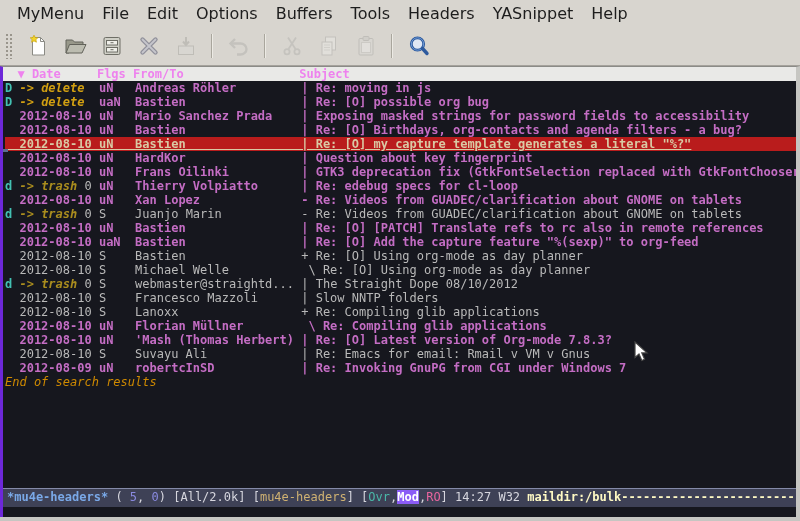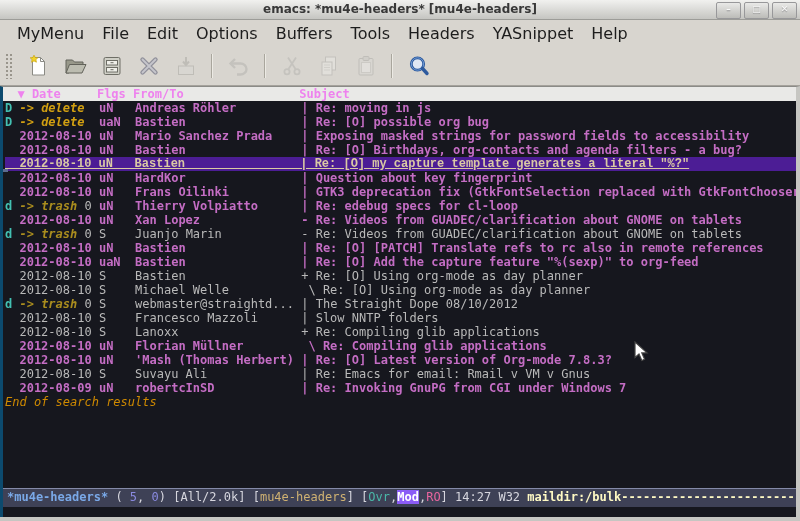--- a/index.html
+++ b/index.html
@@ -26,27 +26,27 @@
            padding-left:3px;flex:0 0 38px;}
   .tb-handle{width:9px;height:26px;margin:0 5px 0 2px;
              background-image:radial-gradient(#99958c 1px,transparent 1.2px);background-size:4px 4px;}
   .tool{width:35px;height:30px;border:none;background:transparent;display:flex;align-items:center;
         justify-content:center;margin:0 1px;padding:0;}
   .tool svg{width:24px;height:24px;display:block;}
   .tool.disabled{opacity:.33;filter:grayscale(55%);}
   .tb-sep{width:1px;height:24px;background:#a9a69d;border-right:1px solid #eceae4;margin:0 7px;}
 
   
-  .editor{flex:1 1 auto;background:#16171e;border-left:3px solid #0c4a6e;border-right:4px solid #c6c6c2;
+  .editor{flex:1 1 auto;background:#16171e;border-left:3px solid #6d28d9;border-right:4px solid #c6c6c2;
           border-top:1px solid #8b8b87;display:flex;flex-direction:column;overflow:hidden;position:relative;}
   .header-line{height:14px;flex:0 0 14px;background:#e9e9e7;color:#ee82ee;
                font:bold 12px "DejaVu Sans Mono",monospace;line-height:14px;white-space:pre;overflow:hidden;}
   .rows{font:12px "DejaVu Sans Mono",monospace;line-height:14px;white-space:pre;padding-left:2px;}
   .row{height:14px;overflow:hidden;}
-  .row-hl{background:#4c1d95;font-family:Liberation Mono, monospace;}
+  .row-hl{background:#b91c1c;}
   .seg-un{color:#c46dc4;font-weight:bold;}
   .seg-rd{color:#b9b9b9;}
   .seg-mk{color:#43c0b2;font-weight:bold;}
   .seg-del{color:#d2a012;font-weight:bold;font-style:italic;}
   .seg-tra{color:#aa8d1e;font-weight:bold;font-style:italic;}
   .seg-num{color:#b9b9b9;}
   .seg-hl{color:#dac9a4;font-weight:bold;text-decoration:underline;}
   .seg-eos{color:#cf8a00;font-style:italic;}
   .spacer{flex:1 1 auto;}
   .fringe-dash{position:absolute;left:0;top:82px;width:5px;height:3px;background:#5c6c90;}
@@ -66,28 +66,20 @@
   .echo{height:10px;flex:0 0 10px;}
   .bottom-strip{height:4px;flex:0 0 4px;background:#c6c6c2;}
 
   .mouse-cursor{position:absolute;left:634px;top:341px;pointer-events:none;z-index:9;}
 </style>
 </head>
 <body>
 
 <div class="frame">
 
-  <div class="titlebar">
-    <div class="title-text">emacs: *mu4e-headers* [mu4e-headers]</div>
-    <div class="win-controls" id="win-controls">
-        <div class="win-btn">–</div>
-        <div class="win-btn">□</div>
-        <div class="win-btn">✕</div>
-      </div>
-  </div>
 
   <div class="menubar" id="menubar">
       <span class="menu-item">MyMenu</span>
       <span class="menu-item">File</span>
       <span class="menu-item">Edit</span>
       <span class="menu-item">Options</span>
       <span class="menu-item">Buffers</span>
       <span class="menu-item">Tools</span>
       <span class="menu-item">Headers</span>
       <span class="menu-item">YASnippet</span>

